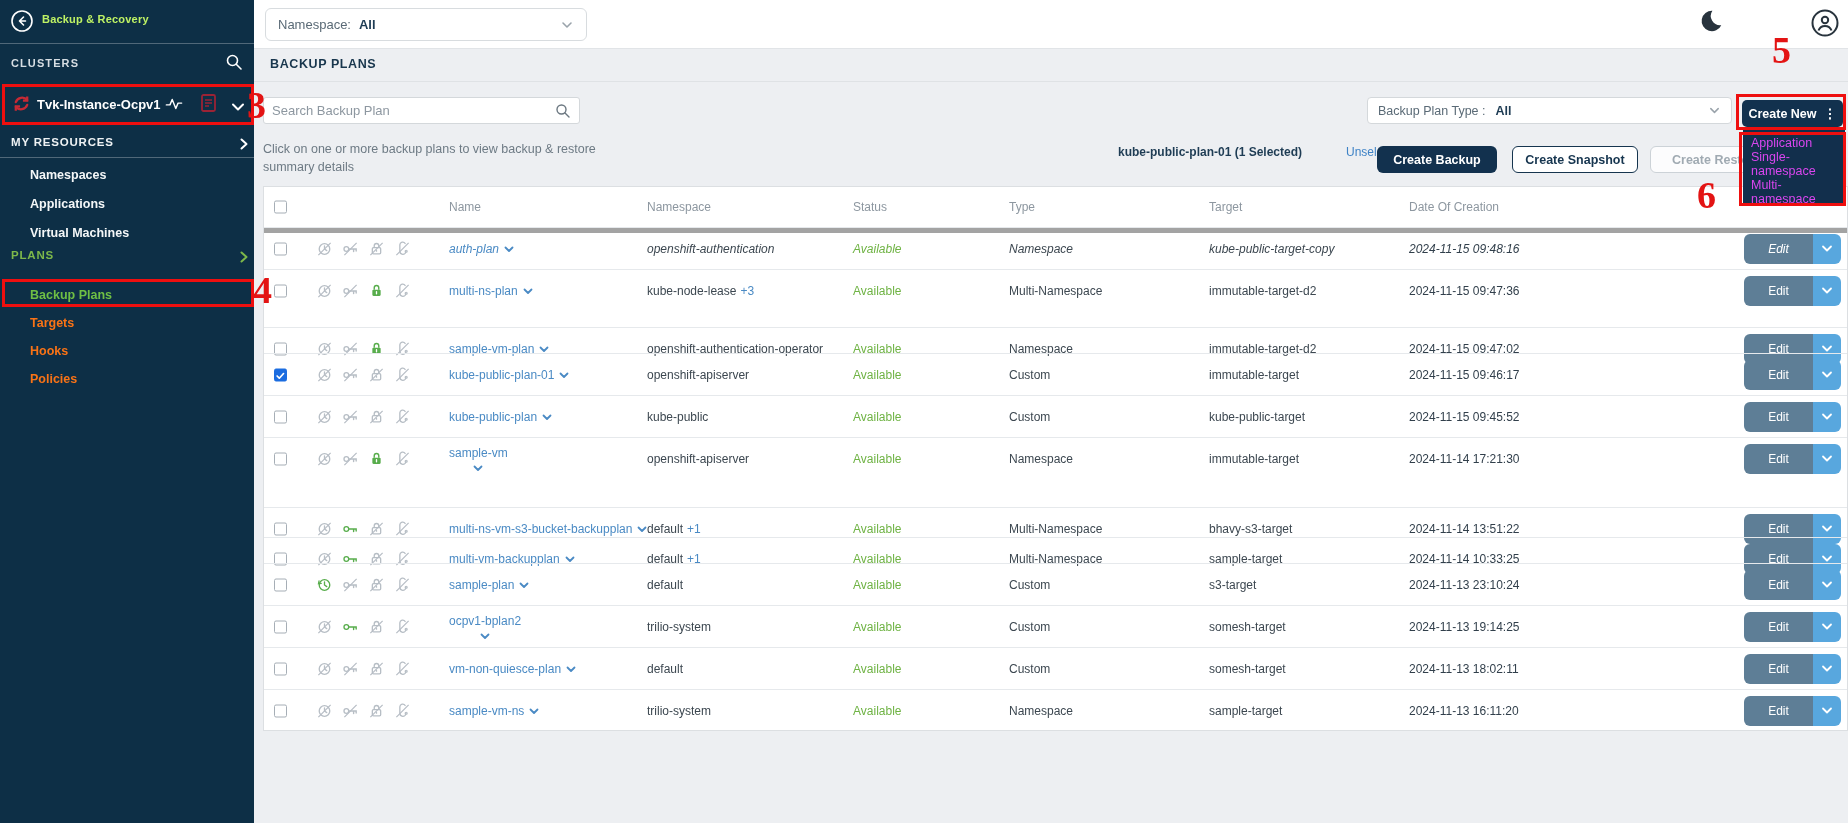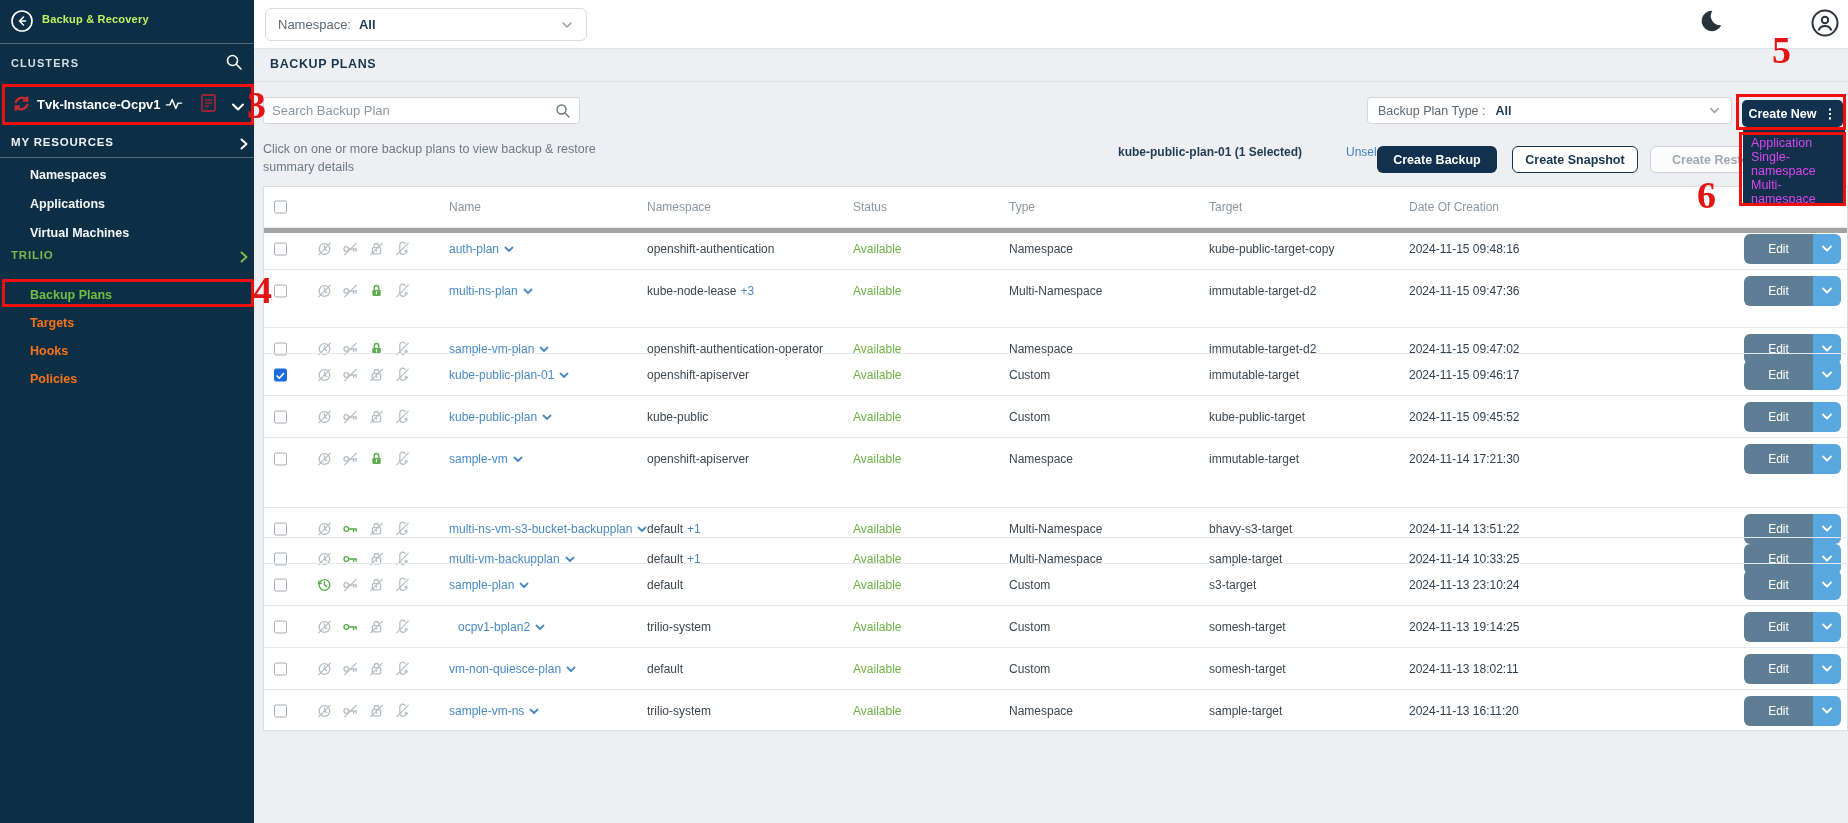--- a/index.html
+++ b/index.html
@@ -147,21 +147,21 @@
       </svg>
   </span>
   <div class="abs sb-divider"></div>
 
   <div id="sb-resources">
       <div class="abs side-item" style="top: 168px;">Namespaces</div>
       <div class="abs side-item" style="top: 197px;">Applications</div>
       <div class="abs side-item" style="top: 226px;">Virtual Machines</div>
     </div>
 
-  <span class="abs trilio-label">TRILIO</span>
+  <span class="abs trilio-label">PLANS</span>
   <span class="abs chev-right" style="left:239px;top:249px;">
     <svg viewBox="0 0 10 12" width="10" height="12">
         <path d="M2.5 1.5l5 4.5-5 4.5" fill="none" stroke="#7db84a" stroke-width="2" stroke-linecap="round" stroke-linejoin="round"></path>
       </svg>
   </span>
   <div id="sb-trilio">
       <div class="abs trilio-item active" style="top: 288px;">Backup Plans</div>
       <div class="abs trilio-item" style="top: 316px;">Targets</div>
       <div class="abs trilio-item" style="top: 344px;">Hooks</div>
       <div class="abs trilio-item" style="top: 372px;">Policies</div>
@@ -230,21 +230,21 @@
   <div class="thead">
     <span class="cb" style="top:20px;"></span>
     <span class="th" style="left:185px;">Name</span>
     <span class="th" style="left:383px;">Namespace</span>
     <span class="th" style="left:589px;">Status</span>
     <span class="th" style="left:745px;">Type</span>
     <span class="th" style="left:945px;">Target</span>
     <span class="th" style="left:1145px;">Date Of Creation</span>
   </div>
   <div id="table-rows">
-      <div class="row first" style="top: 40px;">
+      <div class="row first" style="top: 40px; font-style: italic;">
         <span class="cb"></span>
         <span class="ric" style="left: 52px;"><svg viewBox="0 0 18 18" width="17" height="17">
             <circle cx="9" cy="9" r="5.6" fill="none" stroke="#b7bec5" stroke-width="1.4"></circle>
             <path d="M9 5.8V9l2.4 1.7" fill="none" stroke="#b7bec5" stroke-width="1.4" stroke-linecap="round"></path>
             <line x1="2.5" y1="15.5" x2="15.5" y2="2.5" stroke="#b7bec5" stroke-width="1.3"></line>
           </svg></span>
         <span class="ric" style="left: 78px;"><svg viewBox="0 0 18 18" width="17" height="17">
             <circle cx="4.6" cy="9" r="2.5" fill="none" stroke="#b7bec5" stroke-width="1.4"></circle>
             <path d="M7.2 9h8M12.3 9v2.6M15 9v2.1" fill="none" stroke="#b7bec5" stroke-width="1.5" stroke-linecap="round"></path>
             <line x1="2.5" y1="15.5" x2="15.5" y2="2.5" stroke="#b7bec5" stroke-width="1.3"></line>
@@ -469,21 +469,21 @@
         <span class="ric" style="left: 104px;"><svg viewBox="0 0 18 18" width="17" height="17">
             <rect x="4.6" y="7.6" width="8.8" height="6.6" rx="1.2" fill="#58ad4c"></rect>
             <path d="M6.6 7.6V5.6a2.4 2.4 0 0 1 4.8 0v2" fill="none" stroke="#58ad4c" stroke-width="1.5"></path>
             <path d="M9 9.8v2.2" stroke="#fff" stroke-width="1.4" stroke-linecap="round"></path>
           </svg></span>
         <span class="ric" style="left: 130px;"><svg viewBox="0 0 18 18" width="17" height="17">
             <path d="M11.8 3.2a3 3 0 0 0-5.6 1.4v6.6a3.2 3.2 0 0 0 6.4.4" fill="none" stroke="#b7bec5" stroke-width="1.4" stroke-linecap="round"></path>
             <circle cx="12.9" cy="11.4" r="1.1" fill="none" stroke="#b7bec5" stroke-width="1.2"></circle>
             <line x1="2.5" y1="15.5" x2="15.5" y2="2.5" stroke="#b7bec5" stroke-width="1.3"></line>
           </svg></span>
-        <span class="cell name-cell" style="left: 185px;">
+        <span class="cell name-cell" style="left: 185px; flex-direction: column;">
           <span>sample-vm</span>
           <svg viewBox="0 0 10 7" width="10" height="7">
             <path d="M1.5 1.5L5 5l3.5-3.5" fill="none" stroke="#4a8ac4" stroke-width="1.8" stroke-linecap="round" stroke-linejoin="round"></path>
           </svg>
         </span>
         <span class="cell" style="left: 383px;">openshift-apiserver</span>
         <span class="cell status-ok" style="left: 589px;">Available</span>
         <span class="cell" style="left: 745px;">Namespace</span>
         <span class="cell" style="left: 945px;">immutable-target</span>
         <span class="cell date-cell" style="left: 1145px;">2024-11-14 17:21:30</span>
@@ -638,21 +638,21 @@
             <rect x="4.6" y="7.6" width="8.8" height="6.6" rx="1.2" fill="none" stroke="#b7bec5" stroke-width="1.4"></rect>
             <path d="M6.6 7.6V5.6a2.4 2.4 0 0 1 4.8 0v2" fill="none" stroke="#b7bec5" stroke-width="1.4"></path>
             <path d="M9 9.8v2.2" stroke="#b7bec5" stroke-width="1.3"></path>
             <line x1="2.5" y1="15.5" x2="15.5" y2="2.5" stroke="#b7bec5" stroke-width="1.3"></line>
           </svg></span>
         <span class="ric" style="left: 130px;"><svg viewBox="0 0 18 18" width="17" height="17">
             <path d="M11.8 3.2a3 3 0 0 0-5.6 1.4v6.6a3.2 3.2 0 0 0 6.4.4" fill="none" stroke="#b7bec5" stroke-width="1.4" stroke-linecap="round"></path>
             <circle cx="12.9" cy="11.4" r="1.1" fill="none" stroke="#b7bec5" stroke-width="1.2"></circle>
             <line x1="2.5" y1="15.5" x2="15.5" y2="2.5" stroke="#b7bec5" stroke-width="1.3"></line>
           </svg></span>
-        <span class="cell name-cell" style="left: 194px;">
+        <span class="cell name-cell" style="left: 185px; flex-direction: column;">
           <span>ocpv1-bplan2</span>
           <svg viewBox="0 0 10 7" width="10" height="7">
             <path d="M1.5 1.5L5 5l3.5-3.5" fill="none" stroke="#4a8ac4" stroke-width="1.8" stroke-linecap="round" stroke-linejoin="round"></path>
           </svg>
         </span>
         <span class="cell" style="left: 383px;">trilio-system</span>
         <span class="cell status-ok" style="left: 589px;">Available</span>
         <span class="cell" style="left: 745px;">Custom</span>
         <span class="cell" style="left: 945px;">somesh-target</span>
         <span class="cell date-cell" style="left: 1145px;">2024-11-13 19:14:25</span>

